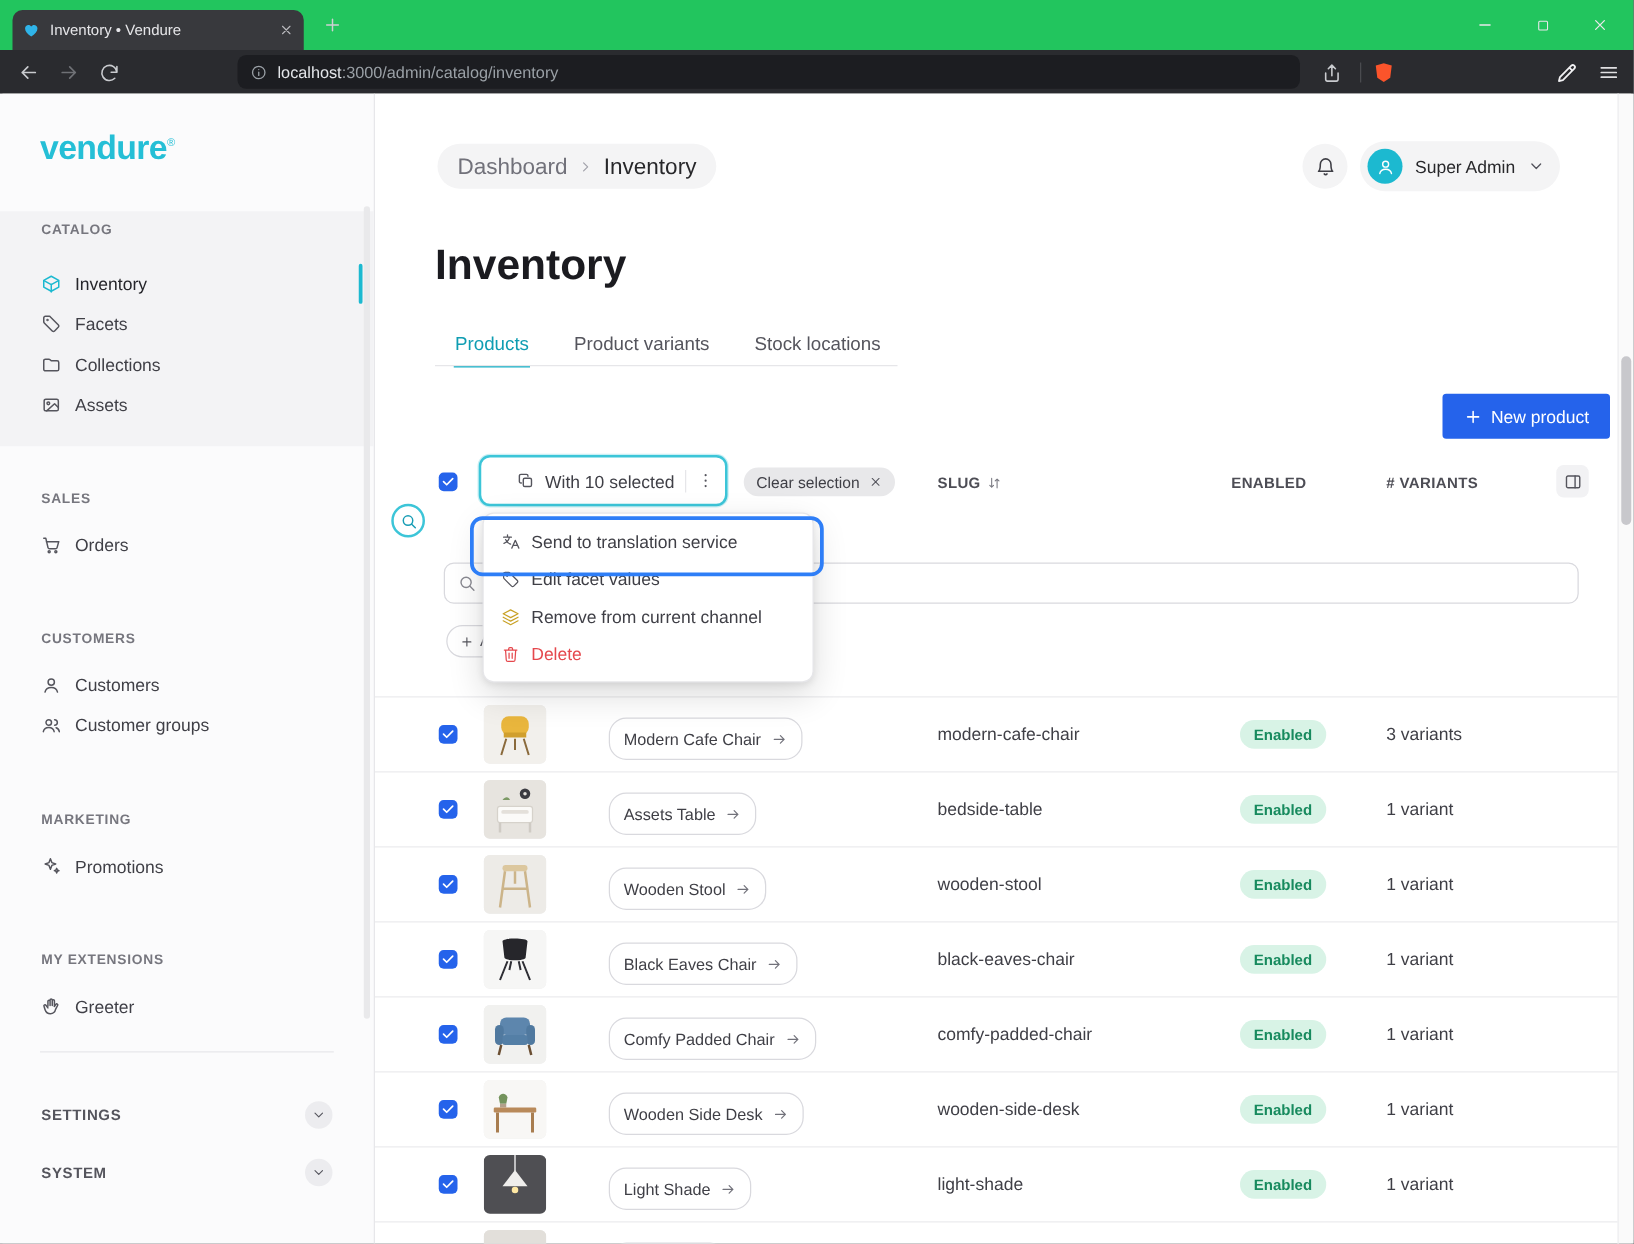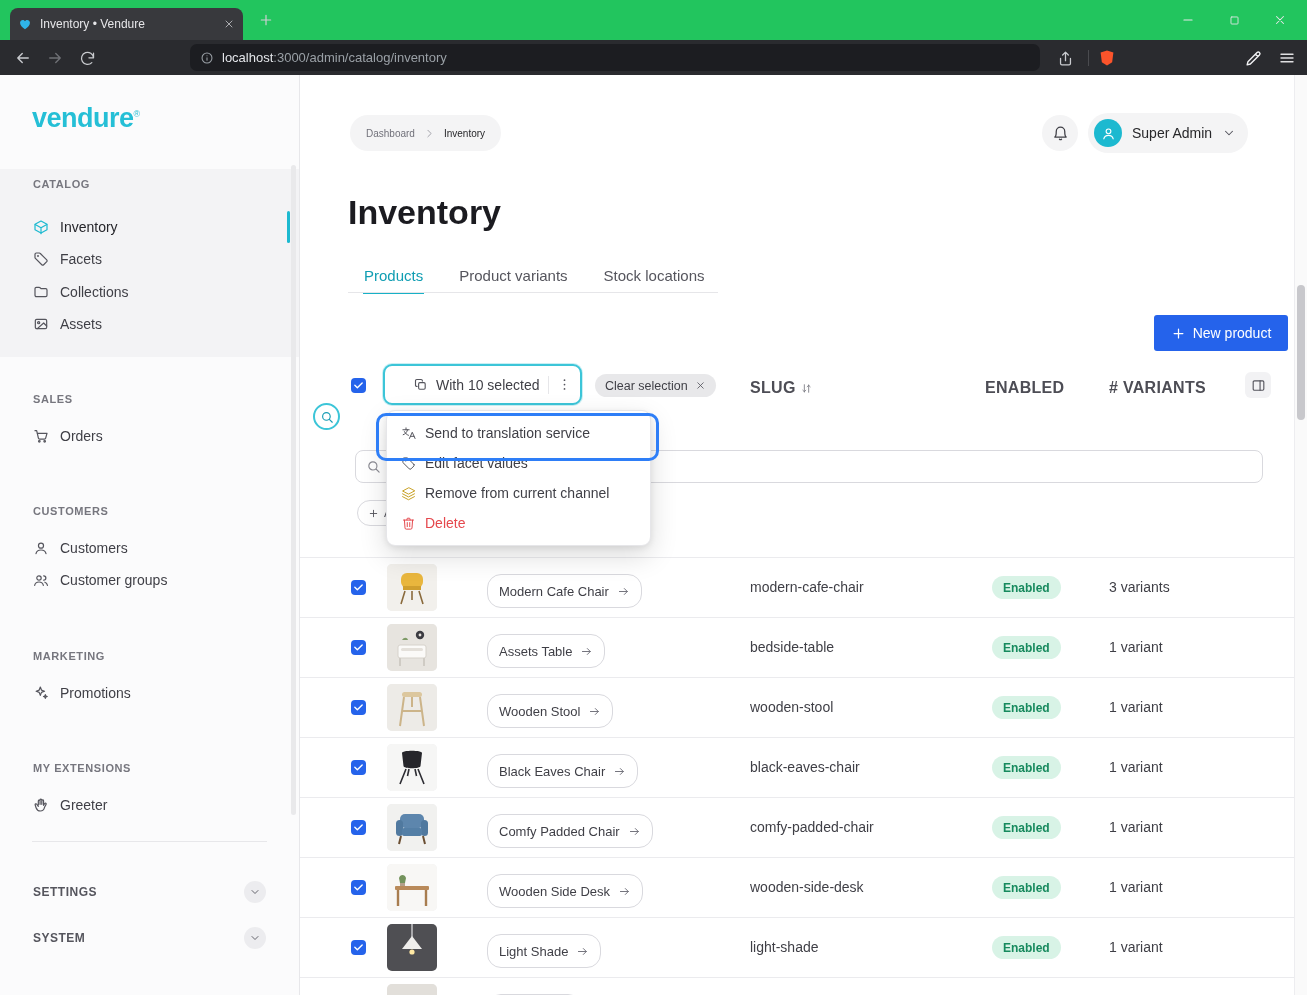--- a/index.html
+++ b/index.html
@@ -45,21 +45,21 @@
   .srow{position:absolute;left:24px;right:24px;height:32px;display:flex;align-items:center;justify-content:space-between;
         padding:0 9px;font-size:12px;font-weight:700;letter-spacing:.5px;color:#55555d}
   .chev{width:22px;height:22px;border-radius:50%;background:#ececef;display:flex;align-items:center;justify-content:center;color:#55555d}
 
   .main{position:absolute;left:300px;top:0;right:12px;bottom:0;overflow:hidden;background:#fff}
   .page-scroll{position:absolute;right:0;top:0;bottom:0;width:12px;background:#fafafa;border-left:1px solid #ededf0}
   .page-thumb{position:absolute;left:2px;right:2px;top:210px;height:135px;background:#c8c8cc;border-radius:4px}
 
   
   .crumb{left:50px;top:40px;height:36px;border-radius:18px;background:#f4f4f5;display:flex;align-items:center;gap:8px;
-         padding:0 16px;font-size:10px}
+         padding:0 16px;font-size:18px}
   .crumb .parent{color:#71717a}
   .crumb .chevr{color:#a1a1aa;display:flex}
   .crumb .current{color:#27272a;font-weight:500}
   .bellbtn{left:742px;top:40px;width:36px;height:36px;border-radius:50%;background:#f4f4f5;display:flex;align-items:center;justify-content:center;color:#3f3f46}
   .userpill{left:788px;top:38px;height:40px;border-radius:20px;background:#f4f4f5;display:flex;align-items:center;gap:10px;padding:0 12px 0 6px}
   .avatar{width:28px;height:28px;border-radius:50%;background:#1cb9d0;color:#fff;display:flex;align-items:center;justify-content:center}
   .uname{font-size:14px;color:#27272a}
   .h1{left:48px;top:118px;font-size:34px;font-weight:700;color:#1b1b20}
 
   
@@ -73,21 +73,21 @@
   
   .cb{width:15px;height:15px;border-radius:4px;background:#2563eb;display:flex;align-items:center;justify-content:center}
   .cb svg{width:11px;height:11px;stroke:#fff;fill:none;stroke-width:3;stroke-linecap:round;stroke-linejoin:round}
   .bulkbox{left:83px;top:289px;width:199px;height:41px;border:2px solid #3cc5d8;border-radius:9px;background:#fff;
            box-shadow:0 0 0 1px rgba(60,197,216,.28);display:flex;align-items:center;gap:8px;padding:0 8px 0 28px;box-sizing:border-box}
   .bulklabel{flex:1;font-size:14px;color:#3f3f46;white-space:nowrap;overflow:hidden}
   .bulksep{width:1px;height:18px;background:#e6e6e9}
   .kebab{display:flex;color:#55555d}
   .clearchip{left:295px;top:299px;height:23px;border-radius:12px;background:#e8e8ea;display:flex;align-items:center;gap:7px;
              padding:0 10px;font-size:12.5px;color:#3f3f46}
-  .colhead{font-size:16px;font-weight:700;color:#4d4d55;letter-spacing:.3px;top:304px;display:flex;align-items:center;gap:4px}
+  .colhead{font-size:12px;font-weight:700;color:#4d4d55;letter-spacing:.3px;top:304px;display:flex;align-items:center;gap:4px}
   .colsbtn{left:945px;top:297px;width:26px;height:26px;border-radius:6px;background:#f2f2f4;display:flex;align-items:center;justify-content:center;color:#55555d}
 
   
   .search-hl{left:13px;top:328px;width:27px;height:27px;border-radius:50%;border:2.5px solid #3cc5d8;box-sizing:border-box;
              display:flex;align-items:center;justify-content:center;color:#189db5;background:#fff;z-index:4}
   .searchbar{left:55px;top:375px;width:908px;height:33px;border:1px solid #d9d9de;border-radius:8px;background:#fff;
              display:flex;align-items:center;gap:8px;padding:0 10px;box-sizing:border-box;color:#8a8a92;z-index:1}
   .addfilter{left:57px;top:425px;height:24px;border-radius:13px;border:1px solid #d9d9de;background:#fff;display:flex;
              align-items:center;gap:5px;padding:0 10px;font-size:12.5px;color:#55555d;z-index:1}
   .panel{left:86px;top:335px;width:265px;background:#fff;border:1px solid #e6e6e9;border-radius:9px;padding:7px 6px;box-sizing:border-box;

